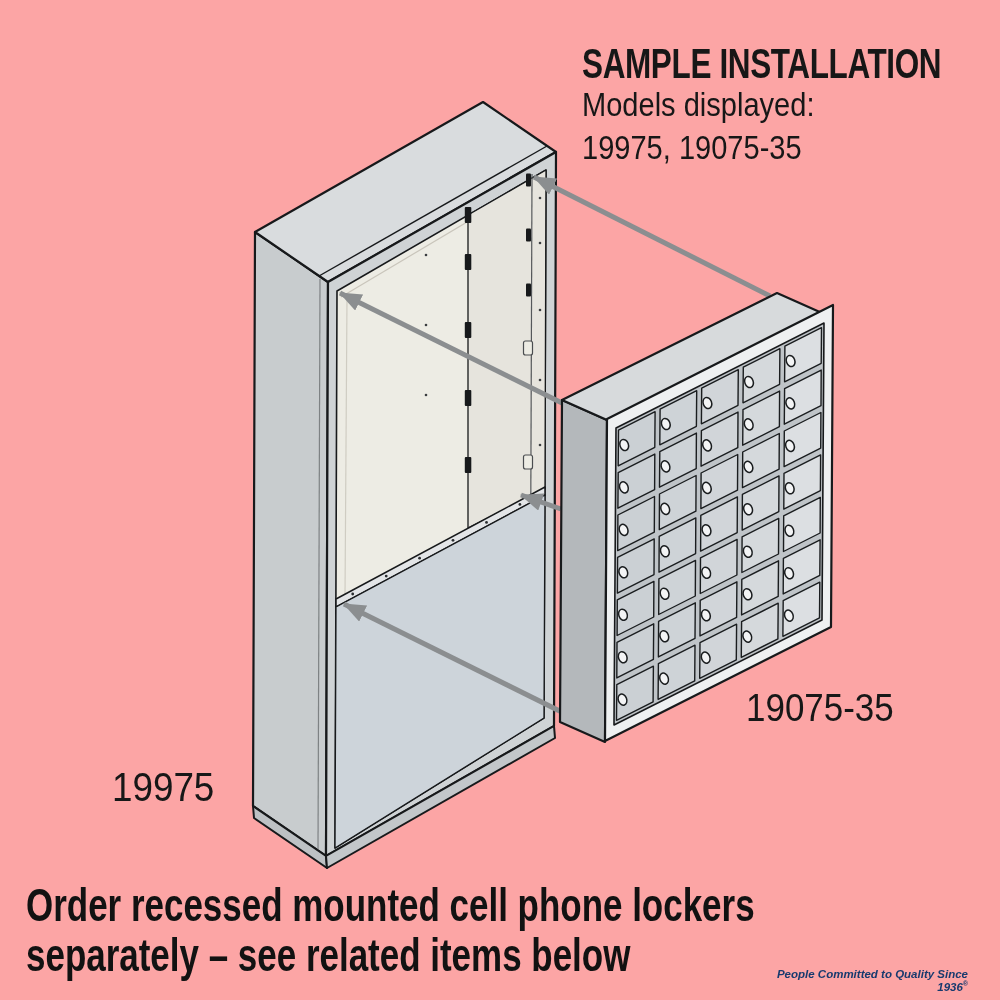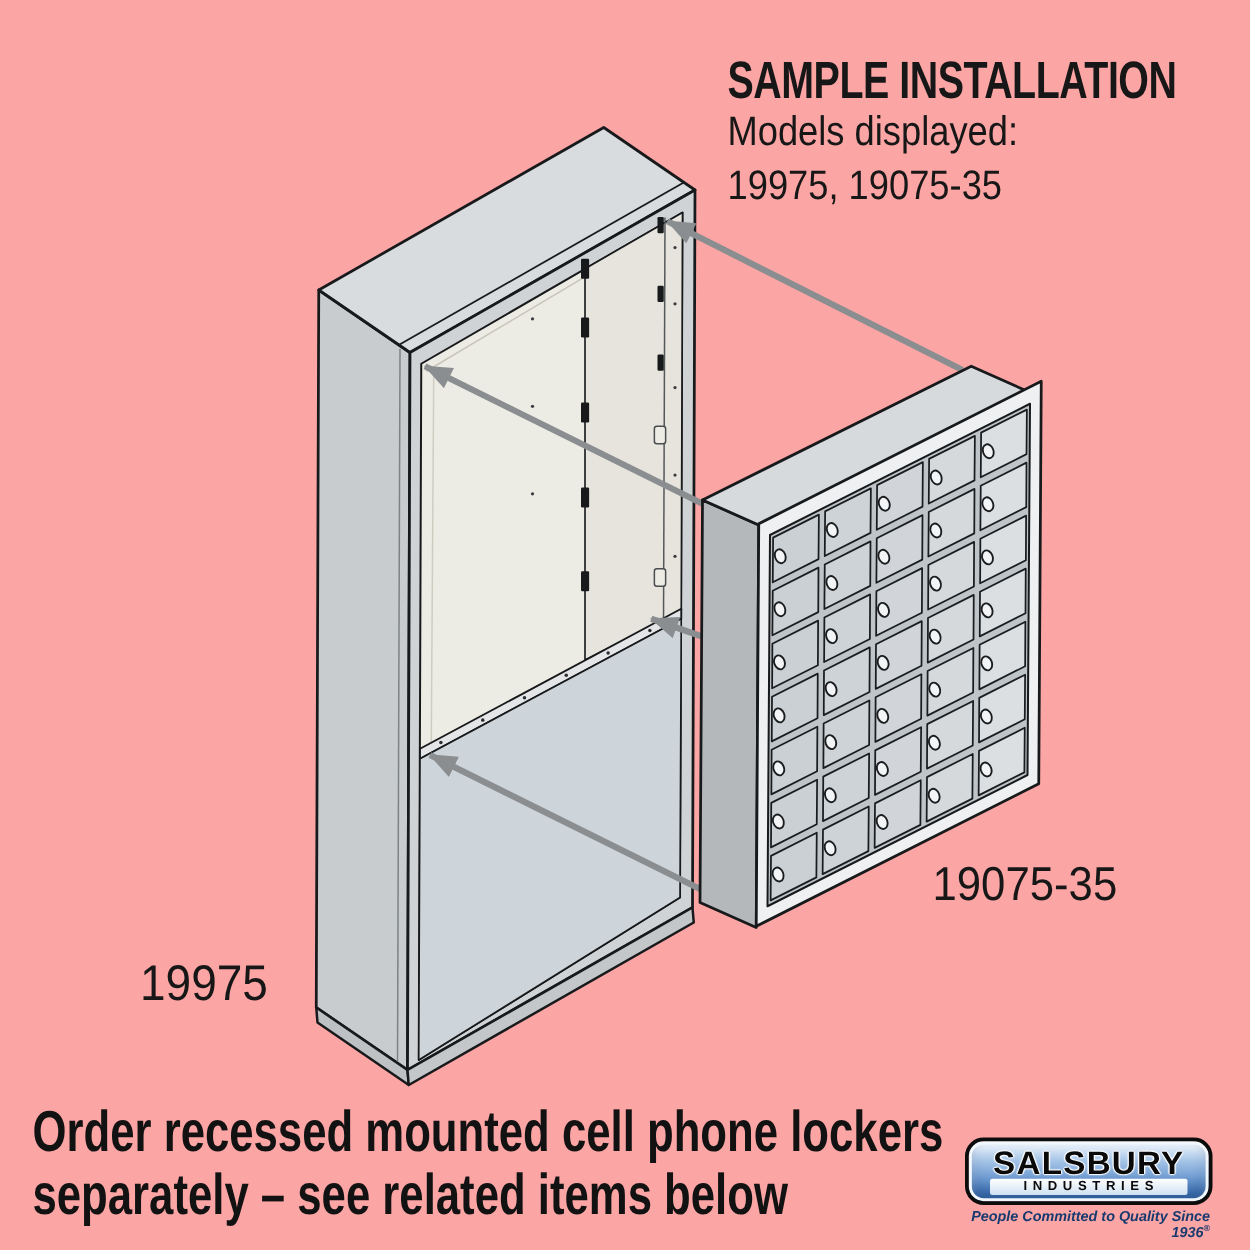--- a/index.html
+++ b/index.html
@@ -204,23 +204,17 @@
   <div class="txt models-2">19975, 19075-35</div>
 
   <div class="txt lbl-enclosure">19975</div>
   <div class="txt lbl-locker">19075-35</div>
 
   <div class="txt note">
     <span>Order recessed mounted cell phone lockers</span><br>
     <span>separately – see related items below</span>
   </div>
 
-  <div class="logo-box">
-    <div class="logo-brand">SALSBURY</div>
-    <div class="logo-band">
-      <span class="logo-division">INDUSTRIES</span>
-    </div>
-  </div>
   <div class="logo-tagline">
     <span>People Committed to Quality Since 1936</span><sup>®</sup>
   </div>
 
 </div>
 
 </body></html>

